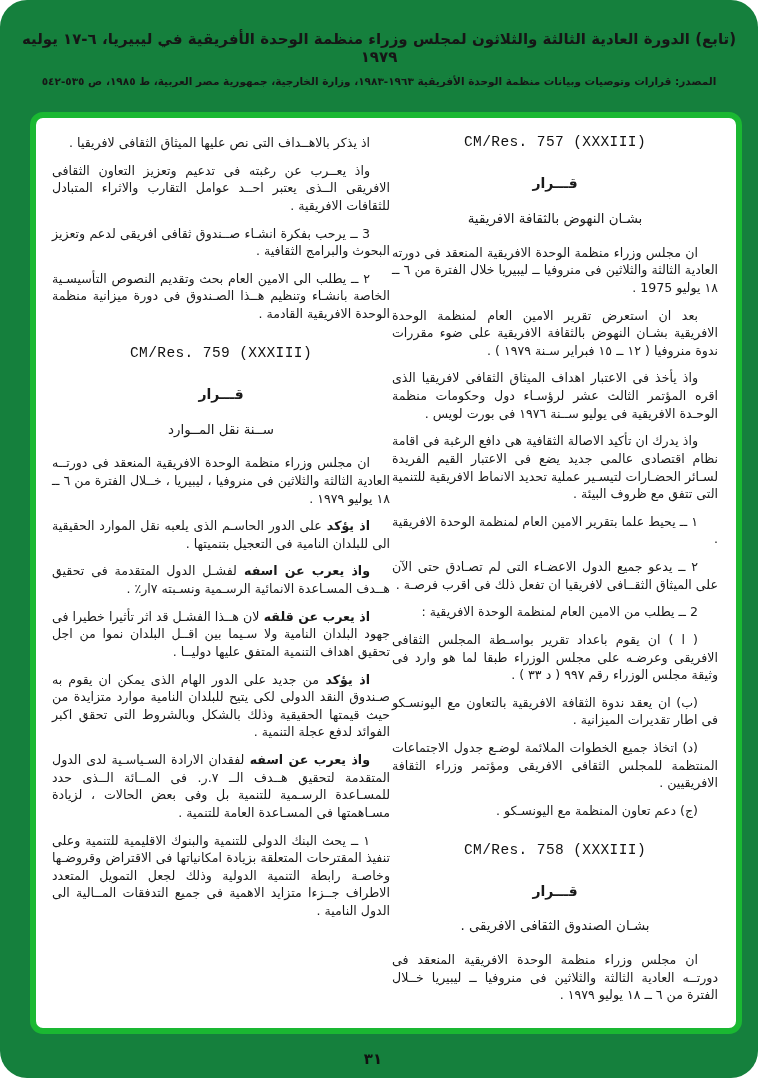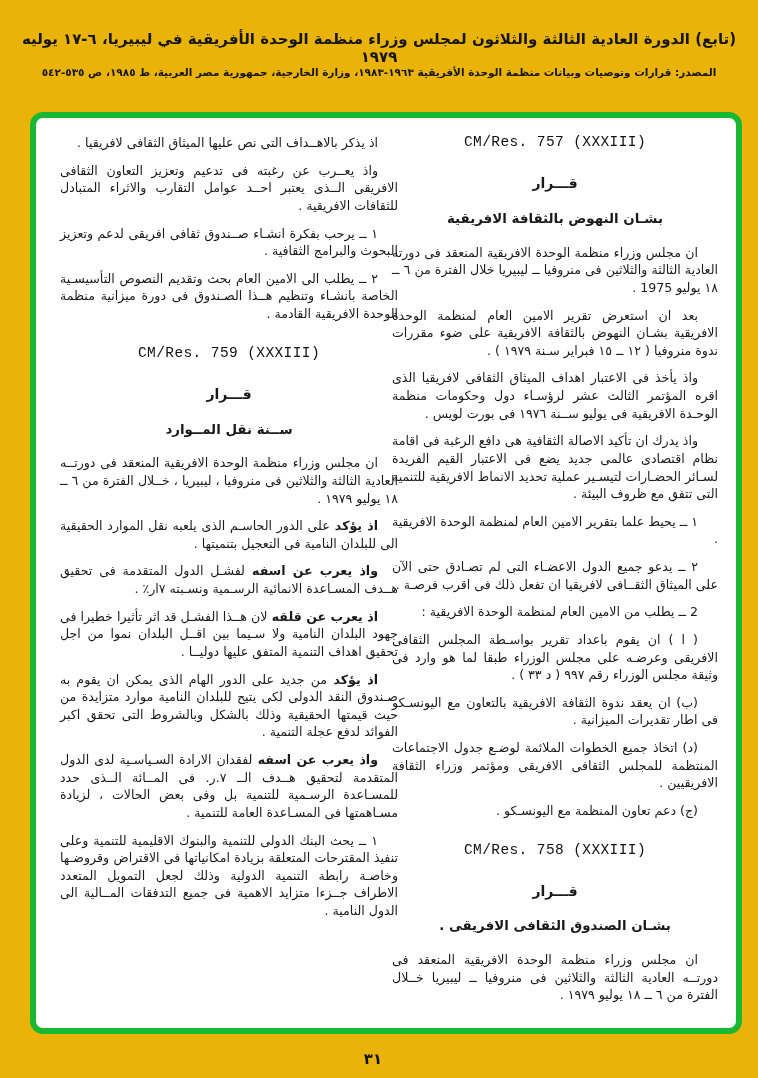--- a/index.html
+++ b/index.html
@@ -1,44 +1,44 @@
 <!DOCTYPE html>
 <html lang="ar"><head>
 <meta charset="utf-8">
 <style>
   html,body { margin:0; padding:0; background:#ffffff; }
   .page {
-    position:relative; width:758px; height:1078px; background:#eab308;
-    font-family:"DejaVu Sans", sans-serif; color:#161616; overflow:hidden;
+    position:relative; width:758px; height:1078px; background:#15803d;
+    font-family:"DejaVu Sans", sans-serif; color:#161616; overflow:hidden;border-radius:27px;
   }
   
   .header { position:absolute; top:30px; left:20px; right:20px; text-align:center; direction:rtl; }
   .header-line1 { font-size:15px; font-weight:bold; letter-spacing:0.2px; }
-  .header-line2 { font-size:10.5px; font-weight:bold; }
+  .header-line2 { font-size:10.5px; font-weight:bold; margin-top:9px; }
   
   .frame {
     position:absolute; left:30px; top:112px; width:712px; height:922px;
     border:6px solid #1ab832; border-radius:13px; box-sizing:border-box;
     background:#ffffff; overflow:hidden;
   }
   
   .col { position:absolute; direction:rtl; text-align:justify;
          font-size:12.6px; line-height:1.4; color:#1a1a1a; }
   .col-right { top:14px; right:18px; width:326px; }
-  .col-left  { top:16px; left:24px;  width:338px; }
+  .col-left  { top:16px; left:16px;  width:338px; }
   .block { margin:0 0 10px 0; }
   .block.para { text-indent:20px; }
   .block.ref {
     direction:ltr; text-align:center; text-indent:0;
     font-family:Liberation Mono, monospace; font-size:14.5px; color:#111;
     margin:20px 0 16px 0; letter-spacing:0.4px;
   }
   .col .block:first-child { margin-top:0; }
   .block.heading { text-align:center; text-indent:0; font-weight:bold; font-size:14px; margin:22px 0 16px 0; }
-  .block.subheading { text-align:center; text-indent:0; font-weight:bold; font-size:13.4px; margin:0 0 15px 0; }
+  .block.subheading { text-align:center; text-indent:0; font-weight:normal; font-size:13.4px; margin:0 0 15px 0; }
   .lead { font-weight:bold; }
   
   .pageno { position:absolute; bottom:10px; left:0; right:12px; text-align:center;
             font-weight:bold; font-size:15px; color:#111; }
 </style>
 </head>
 <body>
 
 <div class="page">
 
@@ -64,21 +64,21 @@
         <div class="block para">(د) اتخاذ جميع الخطوات الملائمة لوضـع جدول الاجتماعات المنتظمة للمجلس الثقافى الافريقى ومؤتمر وزراء الثقافة الافريقيين .</div>
         <div class="block para">(ج) دعم تعاون المنظمة مع اليونسـكو .</div>
         <div class="block ref">CM/Res. 758 (XXXIII)</div>
         <div class="block heading">قـــرار</div>
         <div class="block subheading">بشـان الصندوق الثقافى الافريقى .</div>
         <div class="block para">ان مجلس وزراء منظمة الوحدة الافريقية المنعقد فى دورتــه العادية الثالثة والثلاثين فى منروفيا ــ ليبيريا خــلال الفترة من ٦ ــ ١٨ يوليو ١٩٧٩ .</div>
       </div>
     <div class="col col-left" id="col-left">
         <div class="block para">اذ يذكر بالاهــداف التى نص عليها الميثاق الثقافى لافريقيا .</div>
         <div class="block para">واذ يعــرب عن رغبته فى تدعيم وتعزيز التعاون الثقافى الافريقى الــذى يعتبر احــد عوامل التقارب والاثراء المتبادل للثقافات الافريقية .</div>
-        <div class="block para">١ ــ يرحب بفكرة انشـاء صــندوق ثقافى افريقى لدعم وتعزيز البحوث والبرامج الثقافية .</div>
+        <div class="block para">3 ــ يرحب بفكرة انشـاء صــندوق ثقافى افريقى لدعم وتعزيز البحوث والبرامج الثقافية .</div>
         <div class="block para">٢ ــ يطلب الى الامين العام بحث وتقديم النصوص التأسيسـية الخاصة بانشـاء وتنظيم هــذا الصـندوق فى دورة ميزانية منظمة الوحدة الافريقية القادمة .</div>
         <div class="block ref">CM/Res. 759 (XXXIII)</div>
         <div class="block heading">قـــرار</div>
         <div class="block subheading">ســنة نقل المــوارد</div>
         <div class="block para">ان مجلس وزراء منظمة الوحدة الافريقية المنعقد فى دورتــه العادية الثالثة والثلاثين فى منروفيا ، ليبيريا ، خــلال الفترة من ٦ ــ ١٨ يوليو ١٩٧٩ .</div>
         <div class="block para"><span class="lead">اذ يؤكد </span>على الدور الحاسـم الذى يلعبه نقل الموارد الحقيقية الى للبلدان النامية فى التعجيل بتنميتها .</div>
         <div class="block para"><span class="lead">واذ يعرب عن اسفه </span>لفشـل الدول المتقدمة فى تحقيق هــدف المسـاعدة الانمائية الرسـمية ونسـبته ٧ار٪ .</div>
         <div class="block para"><span class="lead">اذ يعرب عن قلقه </span>لان هــذا الفشـل قد اثر تأثيرا خطيرا فى جهود البلدان النامية ولا سـيما بين اقــل البلدان نموا من اجل تحقيق اهداف التنمية المتفق عليها دوليــا .</div>
         <div class="block para"><span class="lead">اذ يؤكد </span>من جديد على الدور الهام الذى يمكن ان يقوم به صـندوق النقد الدولى لكى يتيح للبلدان النامية موارد متزايدة من حيث قيمتها الحقيقية وذلك بالشكل وبالشروط التى تحقق اكبر الفوائد لدفع عجلة التنمية .</div>
         <div class="block para"><span class="lead">واذ يعرب عن اسفه </span>لفقدان الارادة السـياسـية لدى الدول المتقدمة لتحقيق هــدف الــ ٧.ر. فى المــائة الــذى حدد للمسـاعدة الرسـمية للتنمية بل وفى بعض الحالات ، لزيادة مسـاهمتها فى المسـاعدة العامة للتنمية .</div>

